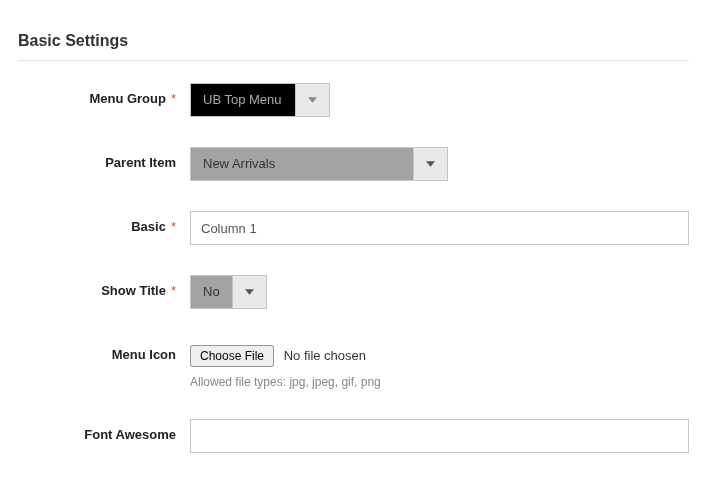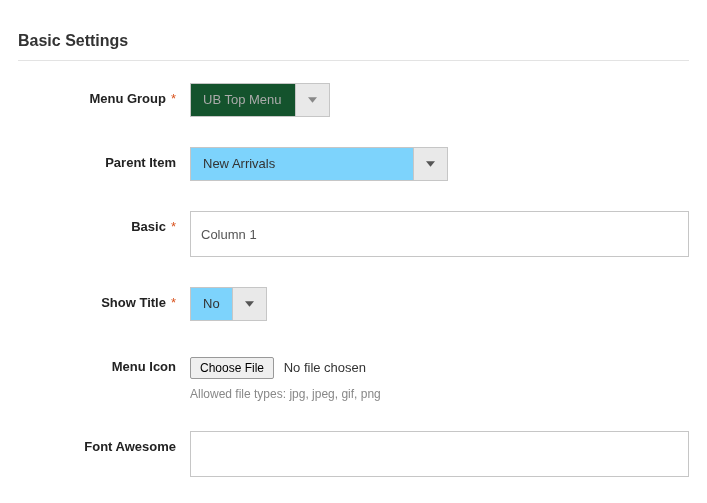--- a/index.html
+++ b/index.html
@@ -40,43 +40,43 @@
       font-weight: 400;
     }
     .field-col {
       flex: 1;
       padding-left: 6px;
     }
     .select-wrap {
       display: inline-flex;
       border: 1px solid #c6c6c6;
       height: 34px;
-      background: #7dd3fc;
+      background: #a3a3a3;
     }
-    .select-wrap.disabled { background: #14532d; }
+    .select-wrap.disabled { background: #000000; }
     .select-value {
       padding: 8px 12px;
       min-width: 92px;
       font-size: 13px;
       color: #555;
     }
     .select-wrap.disabled .select-value { color: #aaa; }
     .select-btn {
       width: 34px;
       display: flex;
       align-items: center;
       justify-content: center;
       border-left: 1px solid #c6c6c6;
       background: #e9e9e9;
     }
     .select-btn svg { display: block; }
     .text-input {
       width: 100%;
       max-width: 502px;
-      height: 46px;
+      height: 34px;
       border: 1px solid #c6c6c6;
       padding: 7px 10px;
       font-size: 13px;
       color: #555;
     }
     .file-btn {
       font-family: Arial, sans-serif;
       font-size: 12px;
       padding: 3px 9px;
       background: #efefef;

